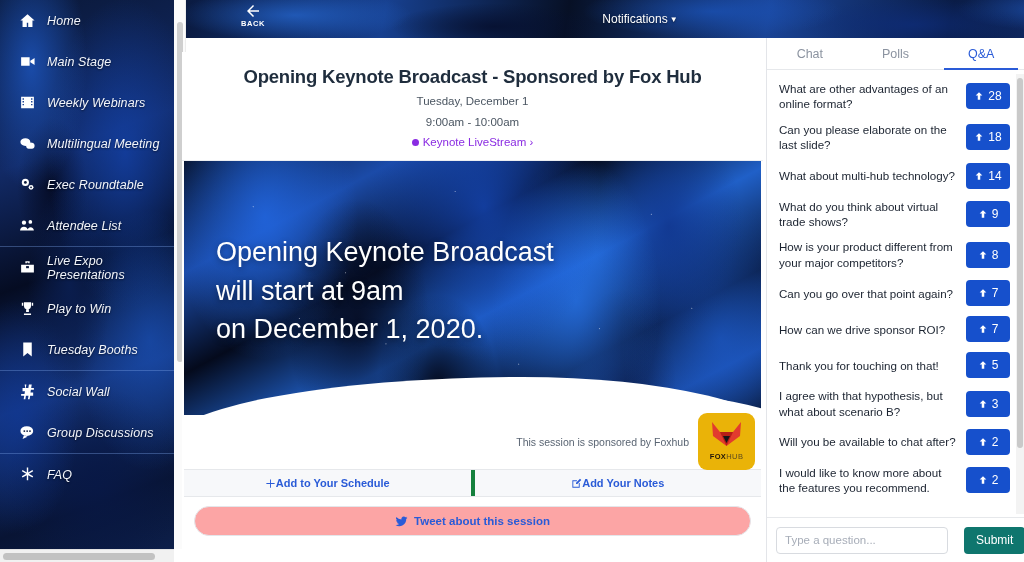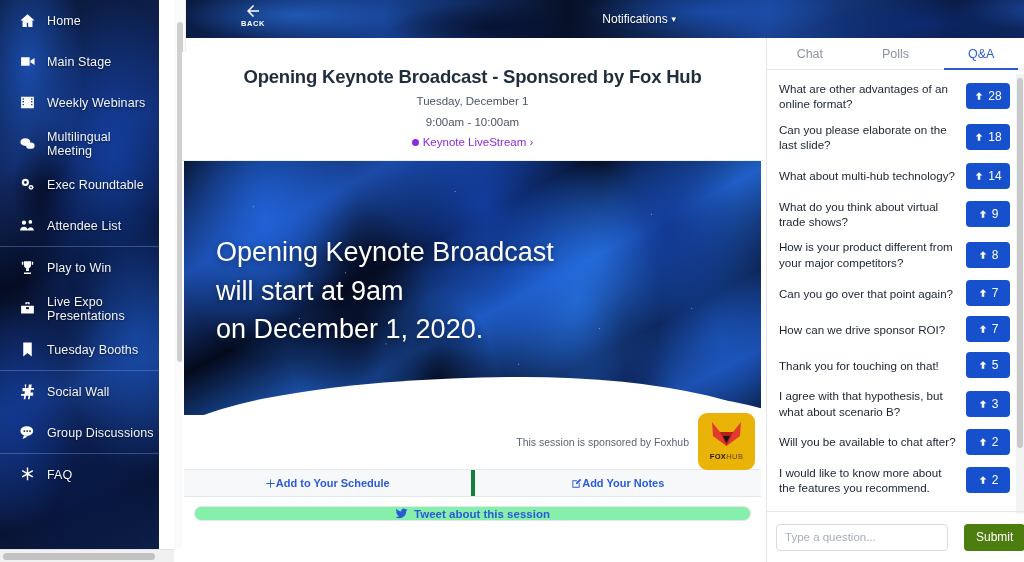--- a/index.html
+++ b/index.html
@@ -30,22 +30,23 @@
       radial-gradient(ellipse 180px 40px at 12% 40%, rgba(40,110,220,.65), rgba(0,0,0,0) 65%),
       radial-gradient(ellipse 160px 36px at 34% 70%, rgba(6,16,48,.9), rgba(0,0,0,0) 65%),
       radial-gradient(ellipse 200px 40px at 58% 30%, rgba(28,90,200,.6), rgba(0,0,0,0) 65%),
       radial-gradient(ellipse 170px 40px at 80% 65%, rgba(14,44,120,.8), rgba(0,0,0,0) 65%),
       radial-gradient(ellipse 140px 32px at 95% 25%, rgba(36,100,210,.5), rgba(0,0,0,0) 65%),
       linear-gradient(100deg, #0a1a40 0%, #17408f 22%, #071025 42%, #1a4496 64%, #0a1c46 84%, #123074 100%);
   }
 
   
   #sidebar {
-    position: absolute; left: 0; top: 0; width: 159px; height: 549px;
+    position: absolute; left: 0; top: 0; width: 174px; height: 549px;
     overflow: hidden;
+    font-style: italic;
   }
   .nav-group { border-bottom: 1px solid rgba(120,160,230,.38); }
   .nav-group:last-child { border-bottom: none; }
   .nav-item {
     position: relative;
     display: flex; align-items: center; gap: 11px;
     height: 41px; padding-left: 19px;
     color: #f2f5fb; font-size: 12.5px; letter-spacing: .1px;
     cursor: pointer;
     text-shadow: 0 1px 2px rgba(0,0,0,.55);
@@ -215,24 +216,24 @@
     border-top: 1px solid #e6e8eb; border-bottom: 1px solid #e6e8eb;
     background: #f7f8fa;
   }
   .act-btn {
     flex: 1; display: flex; align-items: center; justify-content: center; 
     font-size: 11px; font-weight: bold; color: #2a5bd7; cursor: pointer;
   }
   .act-btn + .act-btn { border-left: 4px solid #15803d; }
   .act-btn svg { width: 11px; height: 11px; fill: #2a5bd7; display: block; }
   #tweet-btn {
-    margin: 9px 12px 0; height: 15px; border: 1px solid #e4e6ea; border-radius: 16px;
+    margin: 9px 12px 0; height: 30px; border: 1px solid #e4e6ea; border-radius: 16px;
     display: flex; align-items: center; justify-content: center; gap: 6px;
     font-size: 11.5px; font-weight: bold; color: #2a5bd7; cursor: pointer;
-    background: #86efac;
+    background: #fca5a5;
   }
   #tweet-btn svg { width: 13px; height: 13px; fill: #2a5bd7; display: block; }
 
   
   #right {
     position: absolute; left: 766px; top: 38px; width: 258px; height: 524px;
     background: #ffffff; border-left: 1px solid #e3e5e9;
   }
   #tabs {
     display: flex; height: 32px; border-bottom: 1px solid #e6e8eb; background: #fff;
@@ -266,33 +267,33 @@
   .vote-btn svg { width: 10px; height: 10px; fill: #ffffff; display: block; }
   #qa-scroll {
     position: absolute; right: 0; top: 36px; width: 8px; bottom: 48px;
     background: #f3f3f3;
   }
   #qa-scroll .thumb {
     position: absolute; left: 1px; top: 4px; width: 6px; height: 370px;
     background: #c9c9c9; border-radius: 3px;
   }
   #qa-compose {
-    position: absolute; left: 0; right: 0; bottom: 0; height: 51px;
+    position: absolute; left: 0; right: 0; bottom: 0; height: 45px;
     border-top: 1px solid #e6e8eb; display: flex; align-items: center;
     gap: 16px; padding: 0 9px;
   }
   #qa-input {
     flex: 1; height: 27px; border: 1px solid #d8dbe0; border-radius: 4px;
     padding: 0 8px; font-size: 11.5px; color: #2b3442;
     font-family: "Liberation Sans", sans-serif; background: #fff;
   }
   #qa-input::placeholder { color: #a7adb8; }
   #submit-btn {
     flex: 0 0 auto; height: 27px; padding: 0 12px; border-radius: 4px;
-    background: #4d7c0f; color: #ffffff; font-size: 12px;
+    background: #0f766e; color: #ffffff; font-size: 12px;
     display: flex; align-items: center; justify-content: center; cursor: pointer;
     border: none; font-family: "Liberation Sans", sans-serif;
   }
 </style>
 </head>
 <body>
 
 <div id="app">
 
   <nav id="sidebar" class="marble">
@@ -350,33 +351,33 @@
               <path d="M1.5 19c0-3.2 2.5-5.3 5.5-5.3S12.5 15.8 12.5 19zM12 19c0-2.7 2-4.6 4.4-4.6S21 16.3 21 19z"></path>
             </svg>
           </span>
           <span>Attendee List</span>
         </div>
       </div>
       <div class="nav-group">
         <div class="nav-item">
           <span class="nav-ic">
             <svg viewBox="0 0 24 24">
-              <path d="M7 3h10v5a5 5 0 0 1-10 0zM4 4h2v4H4zm14 0h2v4h-2zM10 13h4v4h-4zM7 19h10v2H7z"></path>
-            </svg>
-          </span>
-          <span>Play to Win</span>
-        </div>
-        <div class="nav-item">
-          <span class="nav-ic">
-            <svg viewBox="0 0 24 24">
               <path d="M9 3h6v3h-2V5h-2v1H9zm-6 5h18v11H3z"></path>
               <rect x="10" y="10" width="4" height="3" fill="#0b1a3d"></rect>
             </svg>
           </span>
           <span>Live Expo Presentations</span>
+        </div>
+        <div class="nav-item">
+          <span class="nav-ic">
+            <svg viewBox="0 0 24 24">
+              <path d="M7 3h10v5a5 5 0 0 1-10 0zM4 4h2v4H4zm14 0h2v4h-2zM10 13h4v4h-4zM7 19h10v2H7z"></path>
+            </svg>
+          </span>
+          <span>Play to Win</span>
         </div>
         <div class="nav-item">
           <span class="nav-ic">
             <svg viewBox="0 0 24 24">
               <path d="M6 2h12v20l-6-5-6 5z"></path>
             </svg>
           </span>
           <span>Tuesday Booths</span>
         </div>
       </div>

